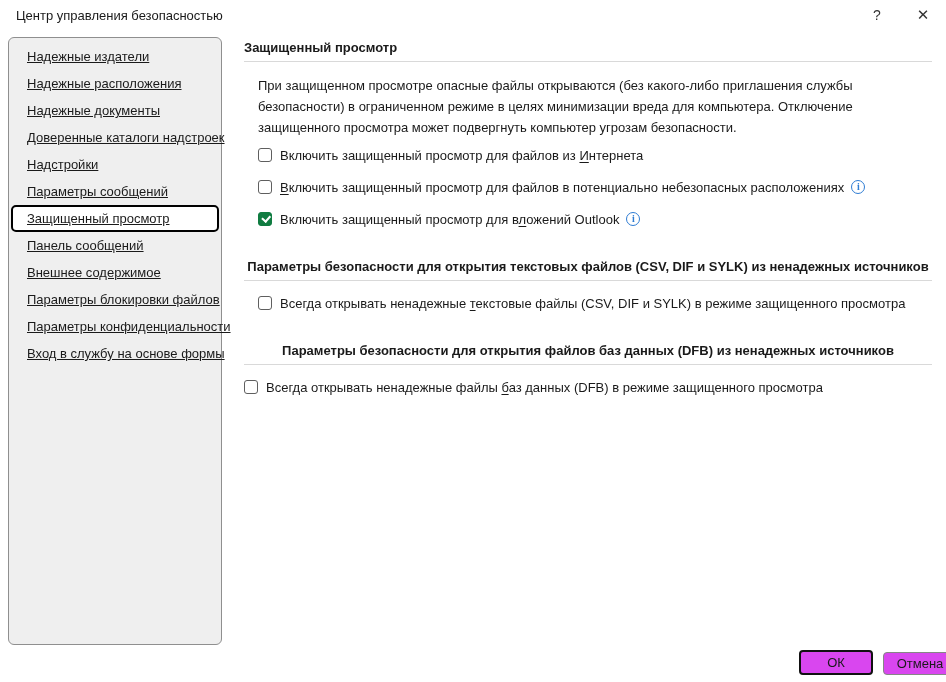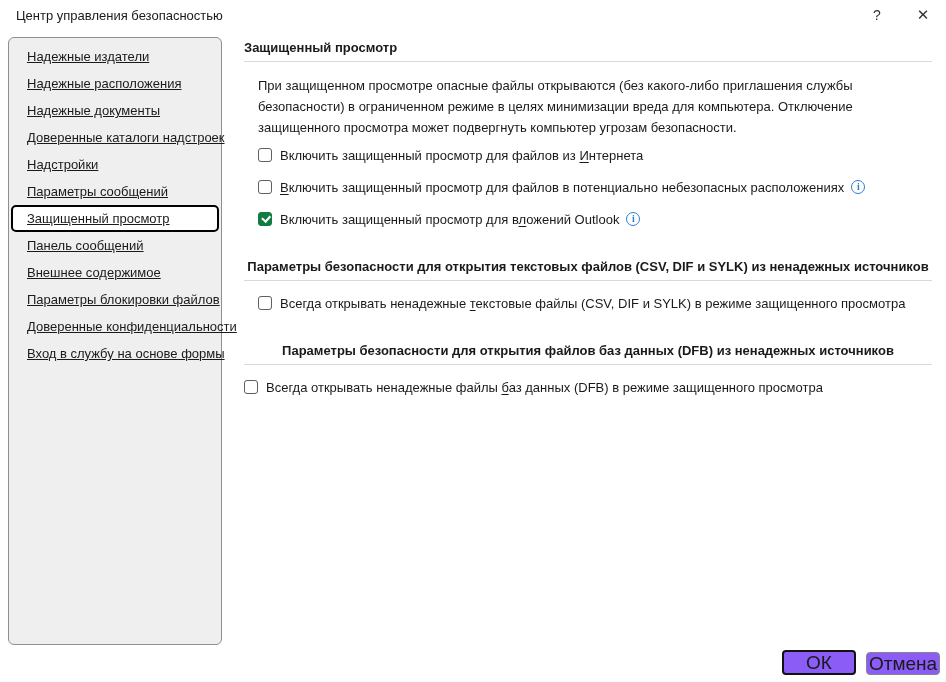--- a/index.html
+++ b/index.html
@@ -96,26 +96,27 @@
     color: #2e7cd3; font-size: 10px; font-weight: bold;
     line-height: 11px; text-align: center;
     font-family: "Liberation Serif", serif;
   }
   .info-icon.show { display: inline-block; }
   .sect2-heading { margin-top: 32px; text-align: center; }
 
   
   .btn {
     position: absolute;
-    background: #8b5cf6;
+    background: #d946ef;
     font-family: "Liberation Sans", sans-serif;
-    font-size: 19px; color: #1a1a1a;
+    font-size: 13px; color: #1a1a1a;
     border-radius: 4px;
     display: flex; align-items: center; justify-content: center;
     cursor: default;
+    margin-left: 17px;
   }
   .ok-btn {
     left: 782px; top: 650px; width: 74px; height: 25px;
     border: 2px solid #111111;
   }
   .cancel-btn {
     left: 866px; top: 652px; width: 74px; height: 23px;
     border: 1px solid #868686;
   }
 </style>
@@ -130,21 +131,21 @@
   <div class="nav-item">Надежные издатели</div>
   <div class="nav-item">Надежные расположения</div>
   <div class="nav-item">Надежные документы</div>
   <div class="nav-item">Доверенные каталоги надстроек</div>
   <div class="nav-item">Надстройки</div>
   <div class="nav-item">Параметры сообщений</div>
   <div class="nav-item selected">Защищенный просмотр</div>
   <div class="nav-item">Панель сообщений</div>
   <div class="nav-item">Внешнее содержимое</div>
   <div class="nav-item">Параметры блокировки файлов</div>
-  <div class="nav-item">Доверенные конфиденциальности</div>
+  <div class="nav-item">Параметры конфиденциальности</div>
   <div class="nav-item">Вход в службу на основе формы</div>
 </div>
 
 <div class="main">
 
   <div class="section-heading">Защищенный просмотр</div>
   <hr class="rule">
 
   <div class="section-body">
     <div class="description">При защищенном просмотре опасные файлы открываются (без какого-либо приглашения службы безопасности) в ограниченном режиме в целях минимизации вреда для компьютера. Отключение защищенного просмотра может подвергнуть компьютер угрозам безопасности.</div>

